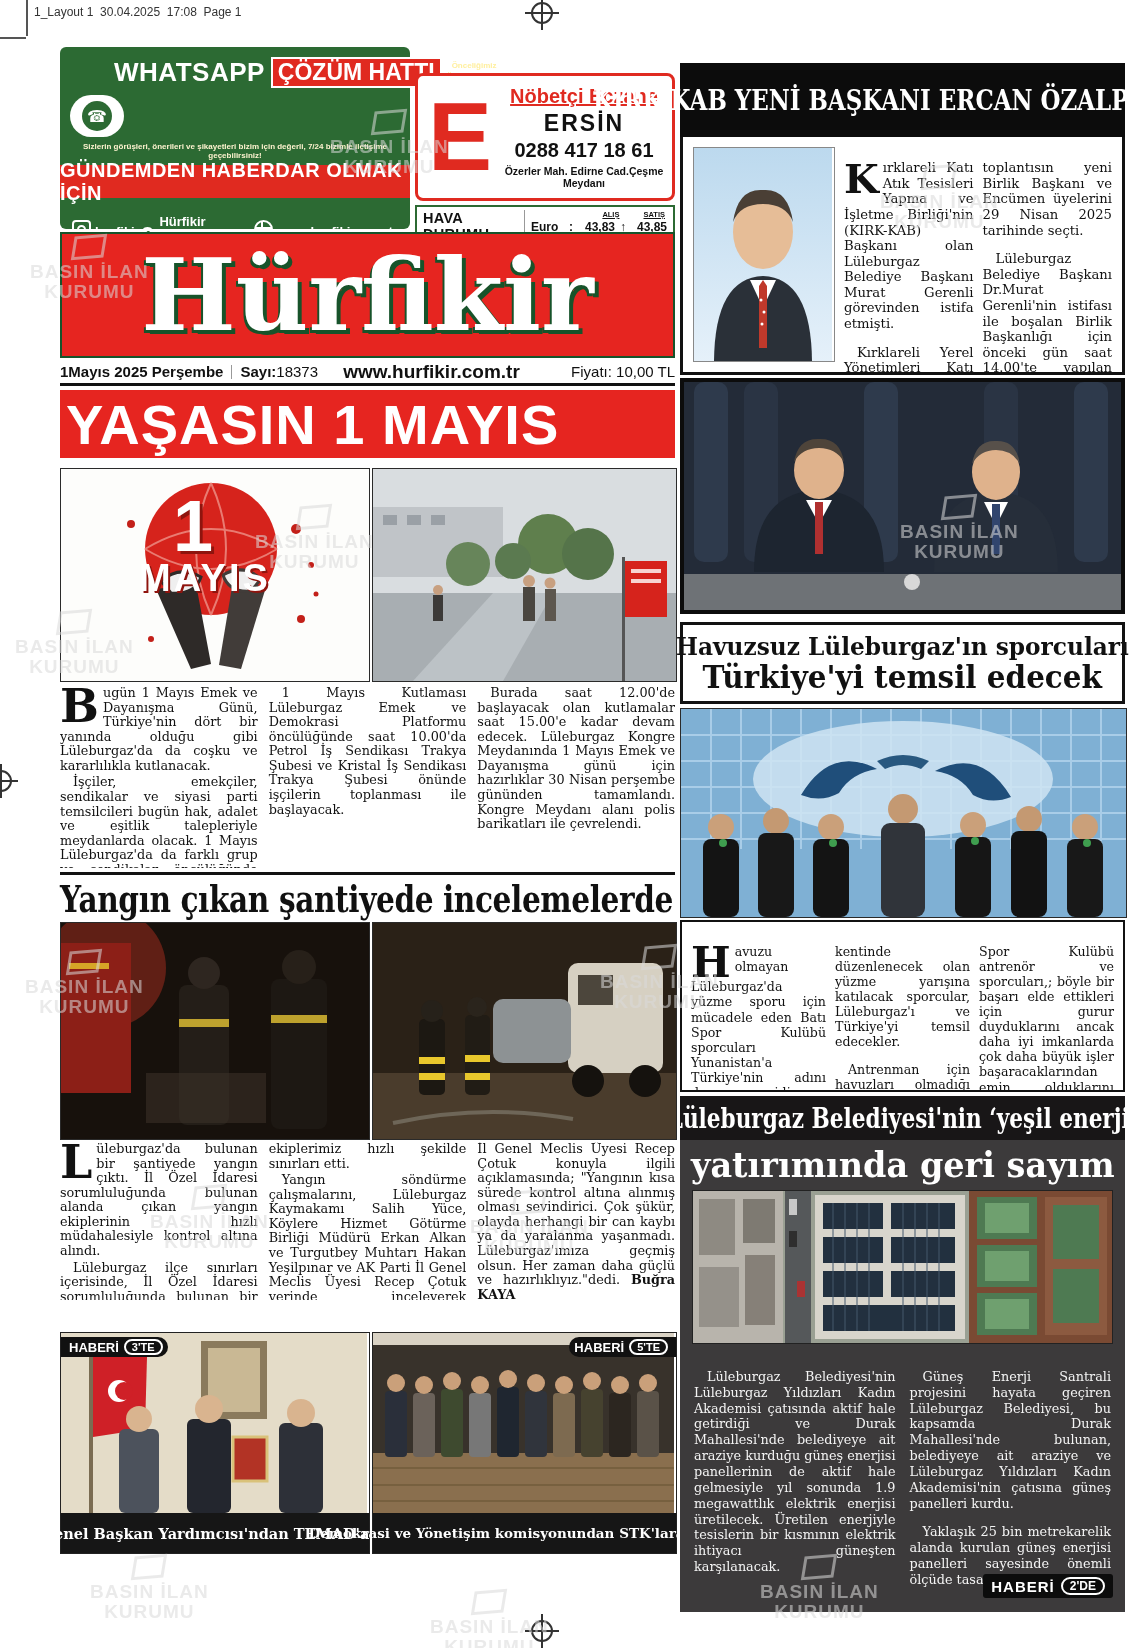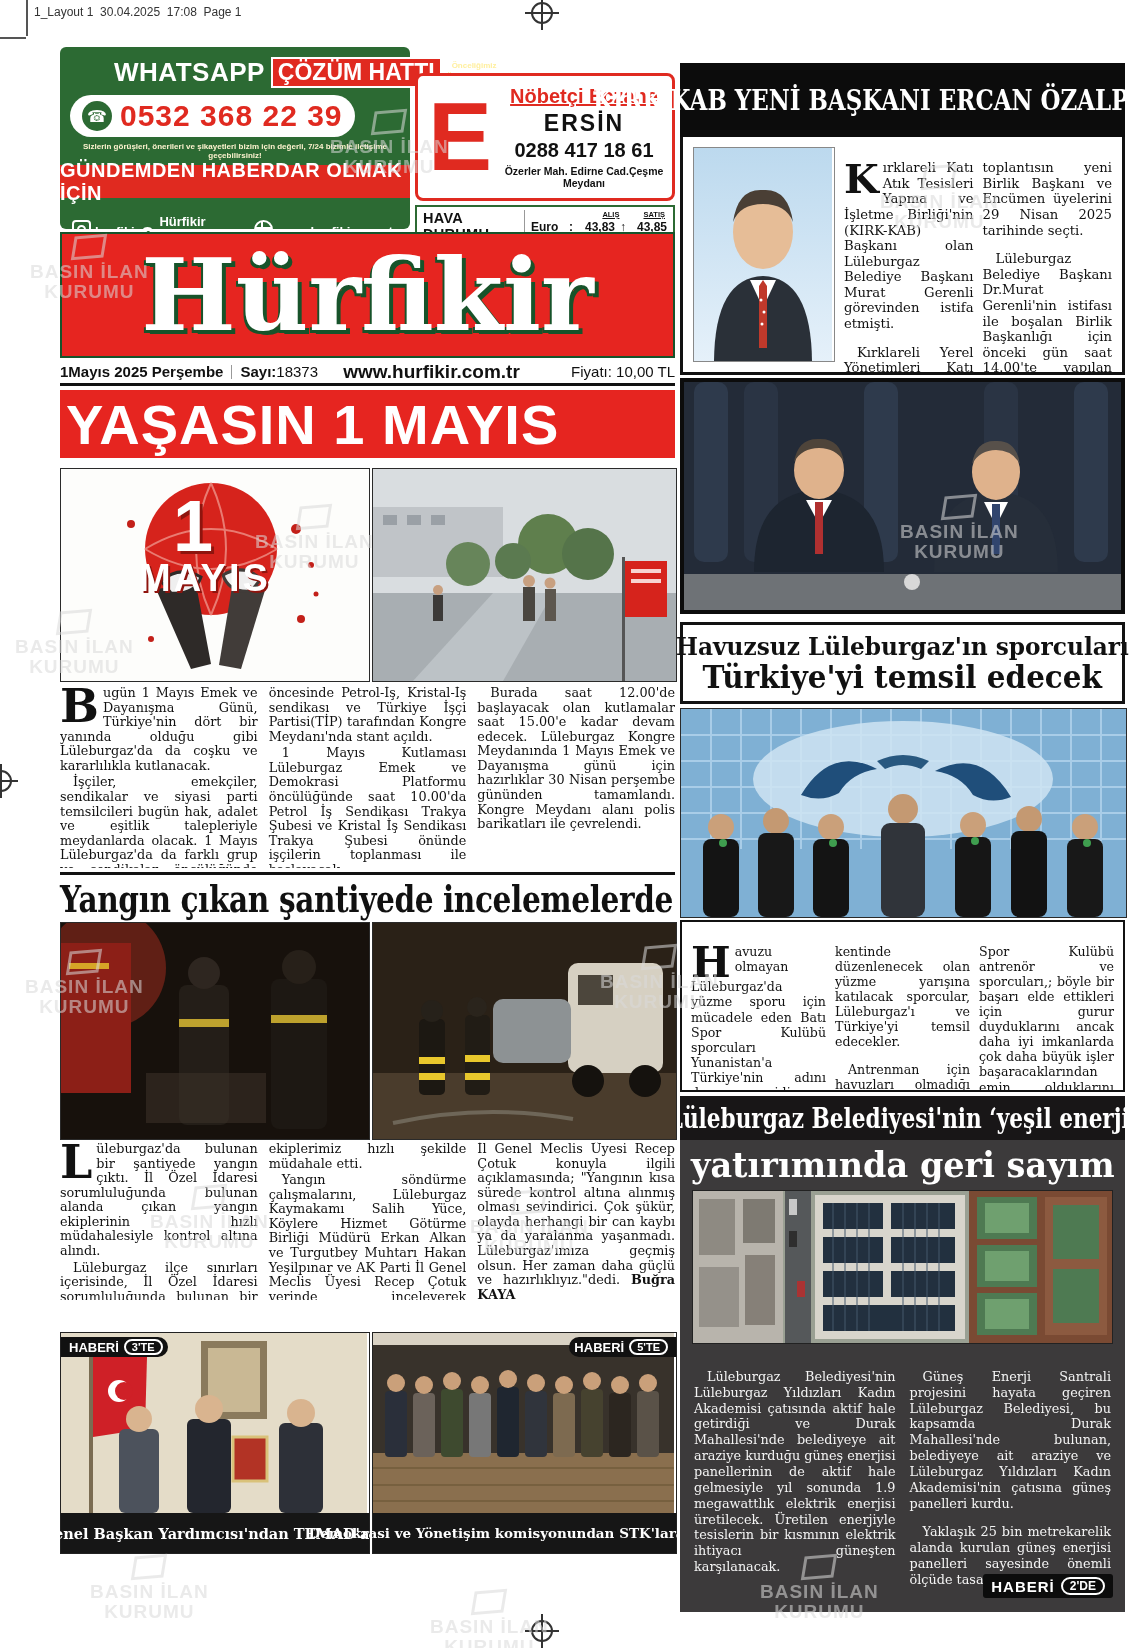--- a/index.html
+++ b/index.html
@@ -192,21 +192,20 @@
 
   <div class="abs wa">
     <div class="wa-top">
       <div class="wa-left">
         <div class="wa-row1">
           <span class="wa-title">WHATSAPP</span>
           <span class="wa-badge">ÇÖZÜM HATTI</span>
         </div>
         <div class="pill">
           <span class="ph-ic">☎</span>
-          <span class="pill-num">0532 368 22 39</span>
         </div>
       </div>
       <div class="wa-side">Önceliğimiz LÜLEBURGAZ'IN SORUNLARI, ÇÖZÜM İSE SİZSİNİZ</div>
     </div>
     <div class="wa-small">Sizlerin görüşleri, önerileri ve şikayetleri bizim için değerli, 7/24 bizimle iletişime geçebilirsiniz!</div>
     <div class="wa-strip">GÜNDEMDEN HABERDAR OLMAK İÇİN</div>
     <div class="wa-soc">
       <span class="soc">
           <span class="ic-ig"></span>
           <span>hurfikir</span>
@@ -334,21 +333,20 @@
     </svg>
   </div>
 
   <div class="abs art" style="left:60px;top:686px;width:615px;height:182px;">
     <div class="col">
       <p><span class="dc">B</span><span>ugün 1 Mayıs Emek ve Dayanışma Günü, Türkiye'nin dört bir yanında olduğu gibi Lüleburgaz'da da coşku ve kararlılıkla kutlanacak.</span></p>
       <p class="ind">İşçiler, emekçiler, sendikalar ve siyasi parti temsilcileri bugün hak, adalet ve eşitlik talepleriyle meydanlarda olacak. 1 Mayıs Lüleburgaz'da da farklı grup ve sendikalar öncülüğünde kutlanacak.</p>
 
     </div>
     <div class="col">
-      <p>öncesinde Petrol-İş, Kristal-İş sendikası ve Türkiye İşçi Partisi(TİP) tarafından Kongre Meydanı'nda stant açıldı.</p>
       <p class="ind">1 Mayıs Kutlaması Lüleburgaz Emek ve Demokrasi Platformu öncülüğünde saat 10.00'da Petrol İş Sendikası Trakya Şubesi ve Kristal İş Sendikası Trakya Şubesi önünde işçilerin toplanması ile başlayacak.</p>
 
     </div>
     <div class="col">
       <p class="ind">Burada saat 12.00'de başlayacak olan kutlamalar saat 15.00'e kadar devam edecek. Lüleburgaz Kongre Meydanında 1 Mayıs Emek ve Dayanışma günü için hazırlıklar 30 Nisan perşembe gününden tamamlandı. Kongre Meydanı alanı polis barikatları ile çevrelendi.</p>
 
     </div>
   </div>
 
   <div class="abs hr1"></div>
@@ -390,21 +388,21 @@
       <path d="M20,200 Q110,180 200,196" stroke="#6e6658" stroke-width="4" fill="none"></path>
     </svg>
   </div>
 
   <div class="abs art" style="left:60px;top:1142px;width:615px;height:158px;">
     <div class="col">
       <p><span class="dc">L</span><span>üleburgaz'da bulunan bir şantiyede yangın çıktı. İl Özel İdaresi sorumluluğunda bulunan alanda çıkan yangın ekiplerinin hızlı müdahalesiyle kontrol altına alındı.</span></p>
       <p class="ind">Lüleburgaz ilçe sınırları içerisinde, İl Özel İdaresi sorumluluğunda bulunan bir şantiyede çıkan yangına</p>
     </div>
     <div class="col">
-      <p>ekiplerimiz hızlı şekilde müdahale etti.</p>
+      <p>ekiplerimiz hızlı şekilde sınırları etti.</p>
       <p class="ind">Yangın söndürme çalışmalarını, Lüleburgaz Kaymakamı Salih Yüce, Köylere Hizmet Götürme Birliği Müdürü Erkan Alkan ve Turgutbey Muhtarı Hakan Yeşilpınar ve AK Parti İl Genel Meclis Üyesi Recep Çotuk yerinde inceleyerek Koordinasyon sürecine destek oldu.</p>
     </div>
     <div class="col">
       <p><span>İl Genel Meclis Üyesi Recep Çotuk konuyla ilgili açıklamasında; "Yangının kısa sürede kontrol altına alınmış olması sevindirici. Çok şükür, olayda herhangi bir can kaybı ya da yaralanma yaşanmadı. Lüleburgaz'ımıza geçmiş olsun. Her zaman daha güçlü ve hazırlıklıyız."dedi.</span> <span class="sig">Buğra KAYA</span></p>
     </div>
   </div>
 
   <div class="abs bp" style="left:60px;top:1332px;width:308px;height:220px;">
     <div class="bp-photo">
       <div class="badge l">

